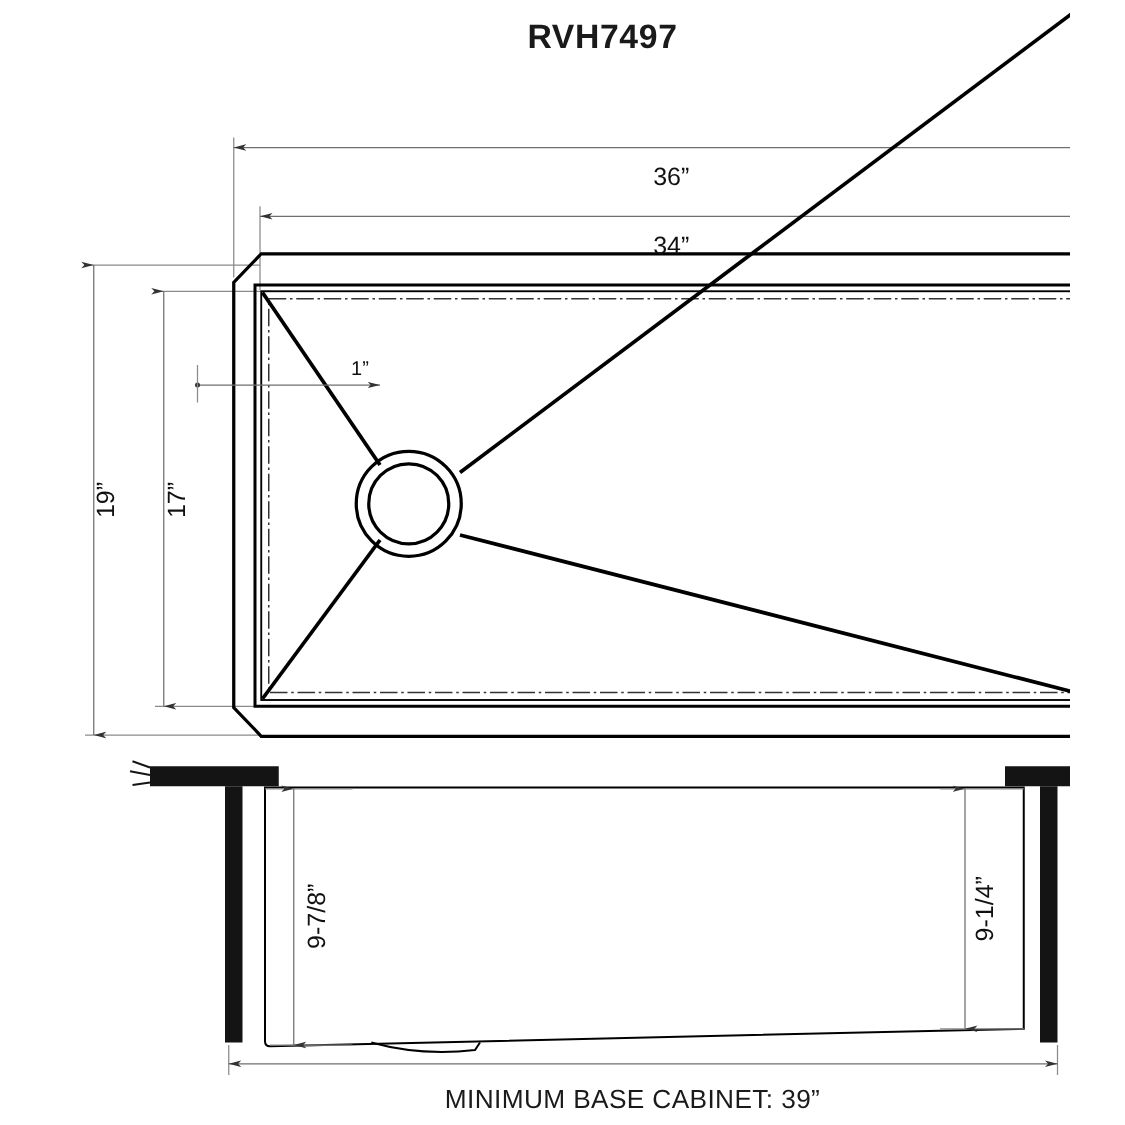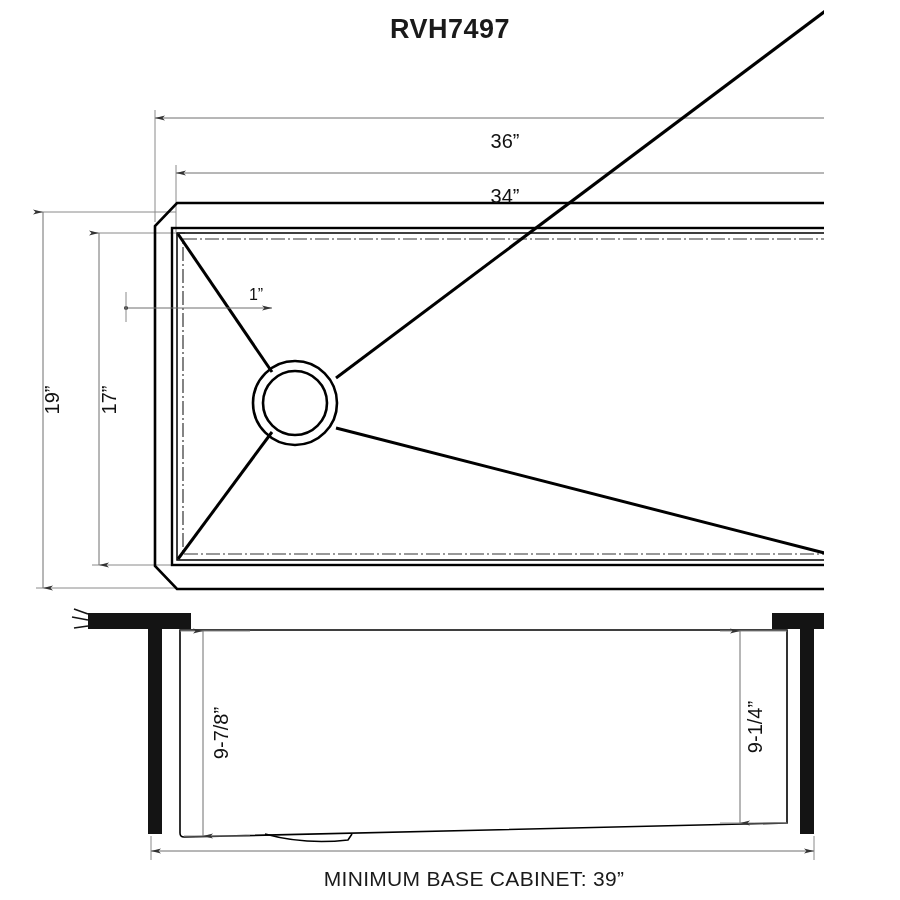--- a/index.html
+++ b/index.html
@@ -7,20 +7,21 @@
     padding: 0;
     background: #ffffff;
   }
   #page {
     position: relative;
     width: 824px;
     height: 900px;
     background: #ffffff;
     font-family: "Liberation Sans", sans-serif;
     overflow: hidden;
+    margin-left: 32px;
   }
   #title {
     position: absolute;
     top: 14px;
     left: 0;
     width: 900px;
     text-align: center;
     font-size: 27px;
     font-weight: bold;
     color: #1a1a1a;

